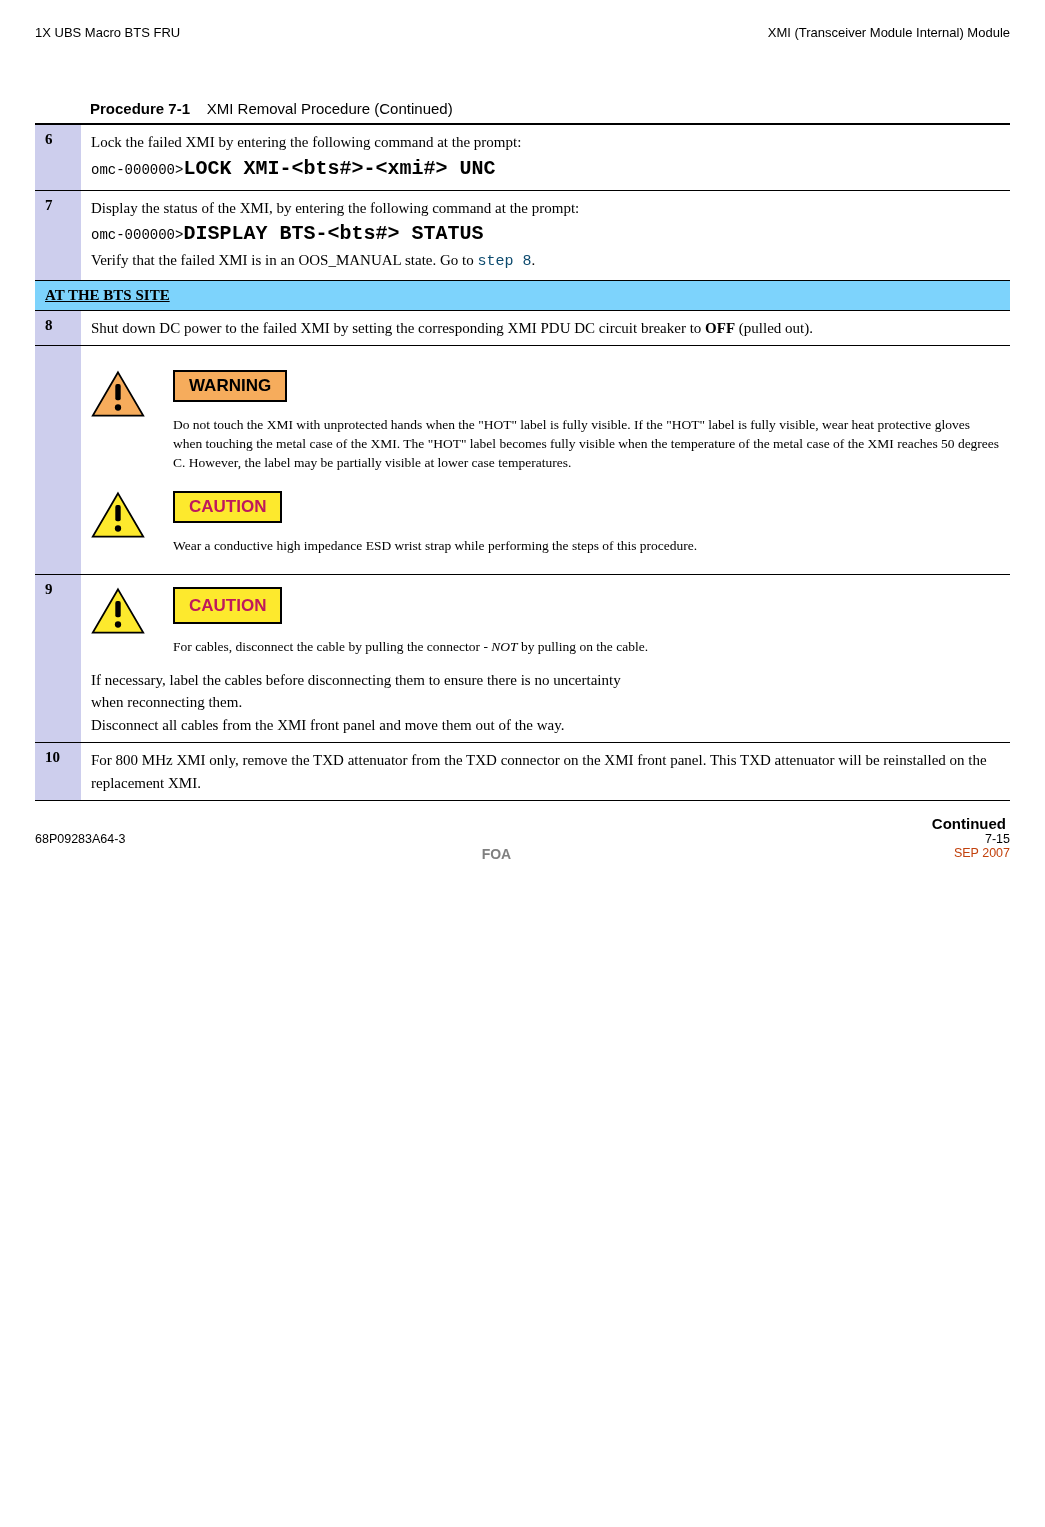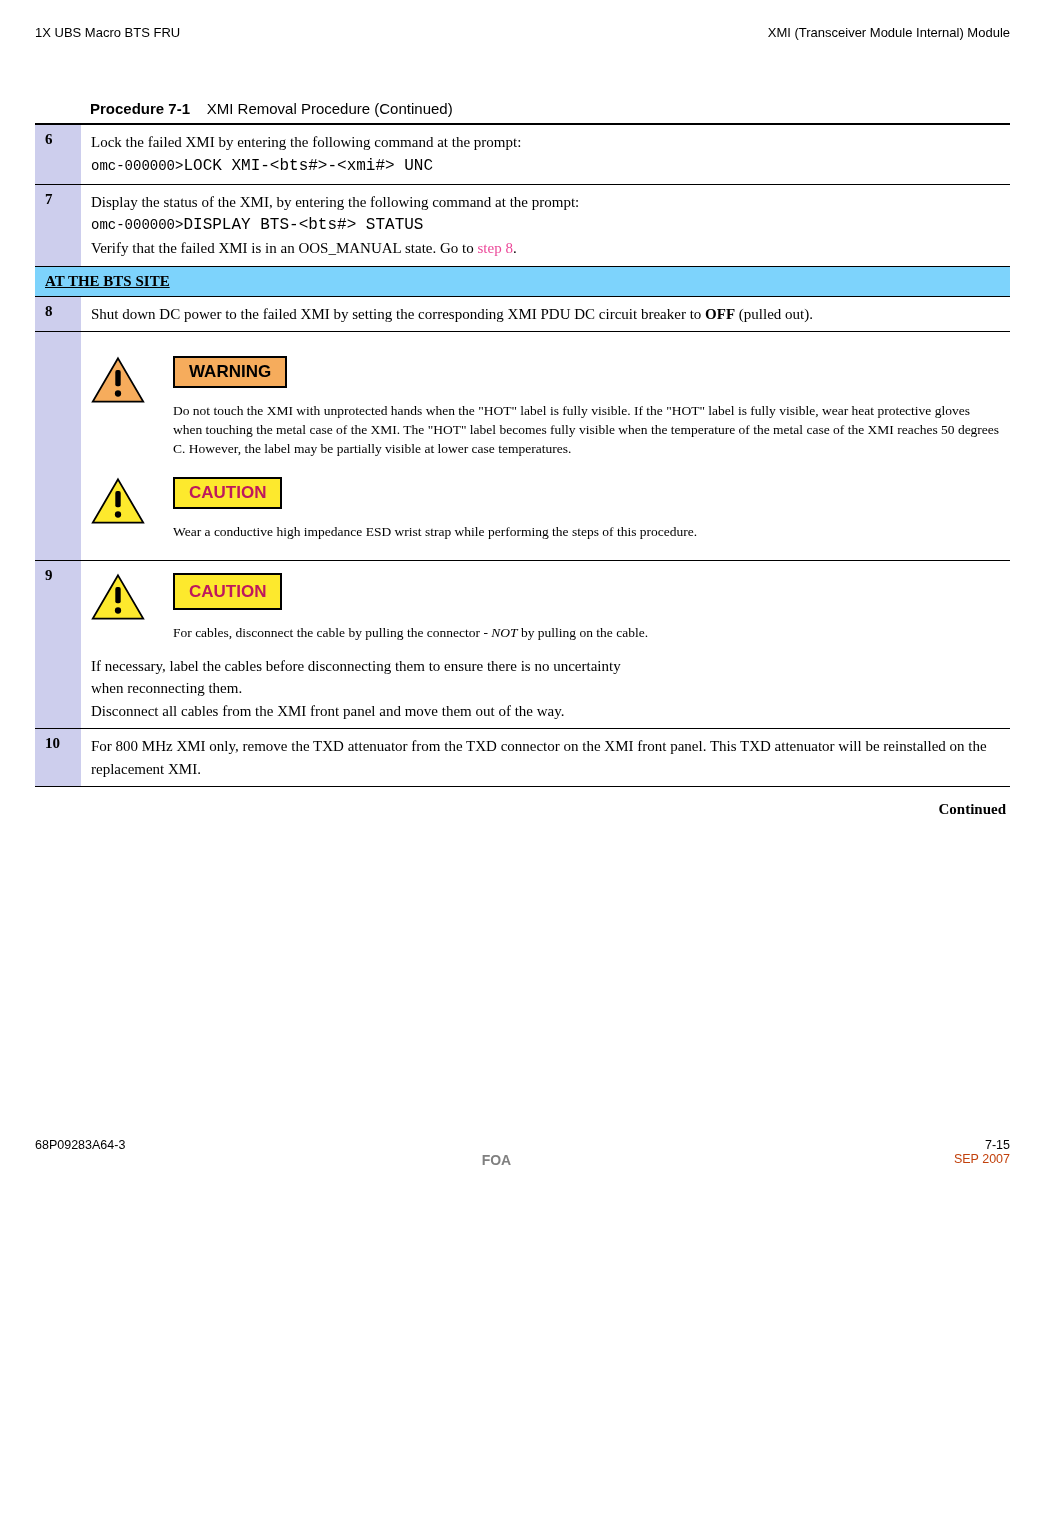--- a/index.html
+++ b/index.html
@@ -49,25 +49,26 @@
     font-weight: bold;
     background: #7dd3fc;
     text-decoration: underline;
   }
   .mono {
     font-family: "Courier New", monospace;
     font-size: 14px;
   }
   .mono-bold {
     font-family: "Courier New", monospace;
-    font-weight: normal;
-    font-size: 16px;
+    font-weight: bold;
+    font-size: 20px;
   }
   .link-blue {
-    color: #ec4899;
+    color: #0c4a6e;
+    font-family: Liberation Mono, monospace;
   }
   .admon {
     display: flex;
     align-items: flex-start;
     gap: 26px;
     margin-top: 18px;
     margin-bottom: 12px;
     font-family: Verdana, Geneva, sans-serif;
     font-size: 13.5px;
   }
@@ -106,28 +107,27 @@
     font-family: Liberation Serif, serif;
     font-size: 13.5px;
     line-height: 1.4;
   }
   .proc-body {
     line-height: 1.5;
   }
   .continued {
     text-align: right;
     font-weight: bold;
-    font-family: Liberation Serif, serif;
+    font-family: Liberation Sans, sans-serif;
     font-size: 15px;
     margin-top: 14px;
     margin-right: 4px;
   }
   .footer {
     position: relative;
-    margin-top: 320px;
     font-size: 12.5px;
   }
   .footer .row1 {
     display: flex;
     justify-content: space-between;
   }
   .footer .row2 {
     display: flex;
     justify-content: space-between;
     color: #808080;

